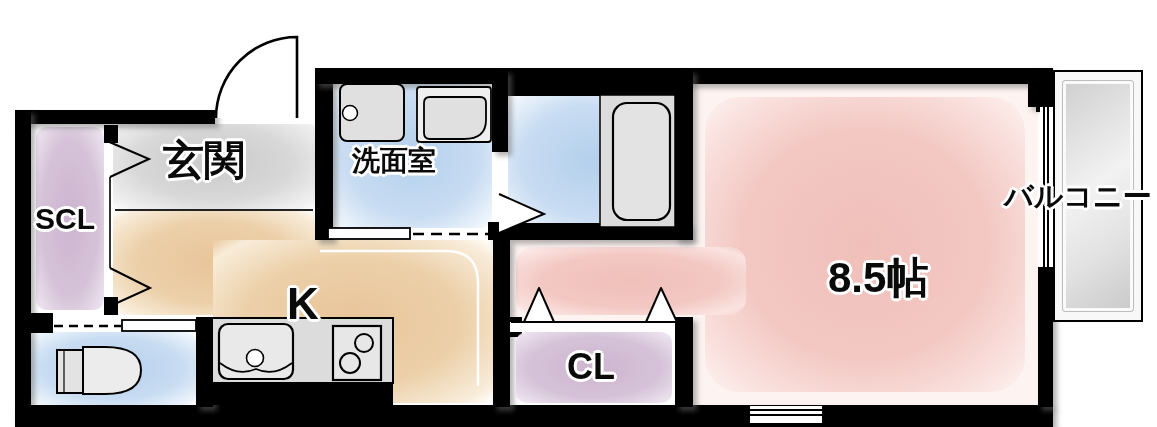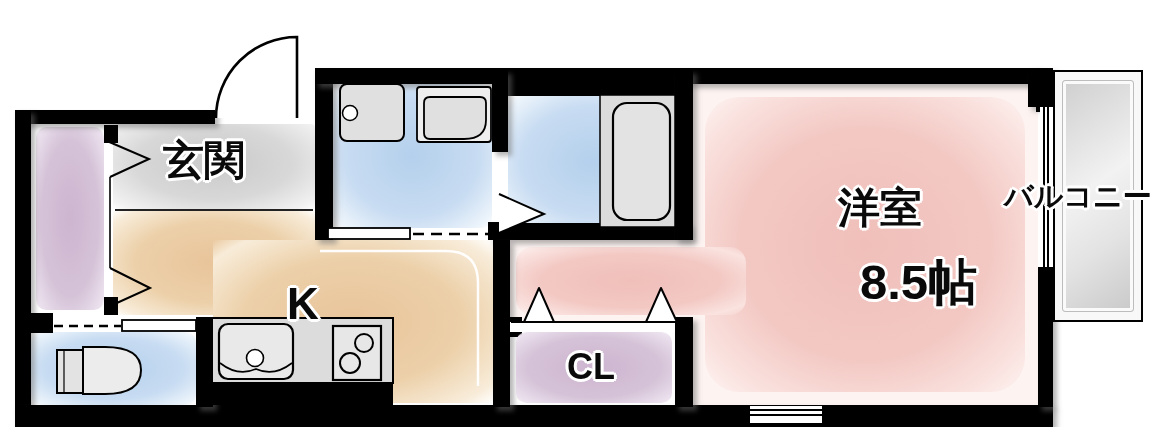--- a/index.html
+++ b/index.html
@@ -144,19 +144,20 @@
     </g>
 
     <g>
       <rect x="57" y="350" width="26" height="43" fill="#e3e3e3" stroke="#000" stroke-width="2"></rect>
       <line x1="64" y1="350" x2="64" y2="393" stroke="#000" stroke-width="1.2"></line>
       <path d="M 83,347 H 105 Q 141,347 141,370 Q 141,394 105,394 H 83 Z" fill="#ececec" stroke="#000" stroke-width="2"></path>
     </g>
   </svg>
 
   <div class="label" style="left:163px;top:133px;font-size:41px;">玄関</div>
+  <div class="label" style="left:35px;top:202px;font-size:30px;">SCL</div>
+  <div class="label" style="left:352px;top:142px;font-size:28px;">洗面室</div>
   <div class="label" style="left:287px;top:279px;font-size:44px;">K</div>
   <div class="label" style="left:567px;top:346px;font-size:36px;">CL</div>
-  <div class="label" style="left:838px;top:180px;font-size:42px;">洋室</div>
-  <div class="label" style="left:828px;top:250px;font-size:49px;margin-left:32px;">8.5帖</div>
+  <div class="label" style="left:828px;top:250px;font-size:42px;">8.5帖</div>
   <div class="label" style="left:1004px;top:177px;font-size:29px;">バルコニー</div>
 
 </div>
 
 </body></html>

